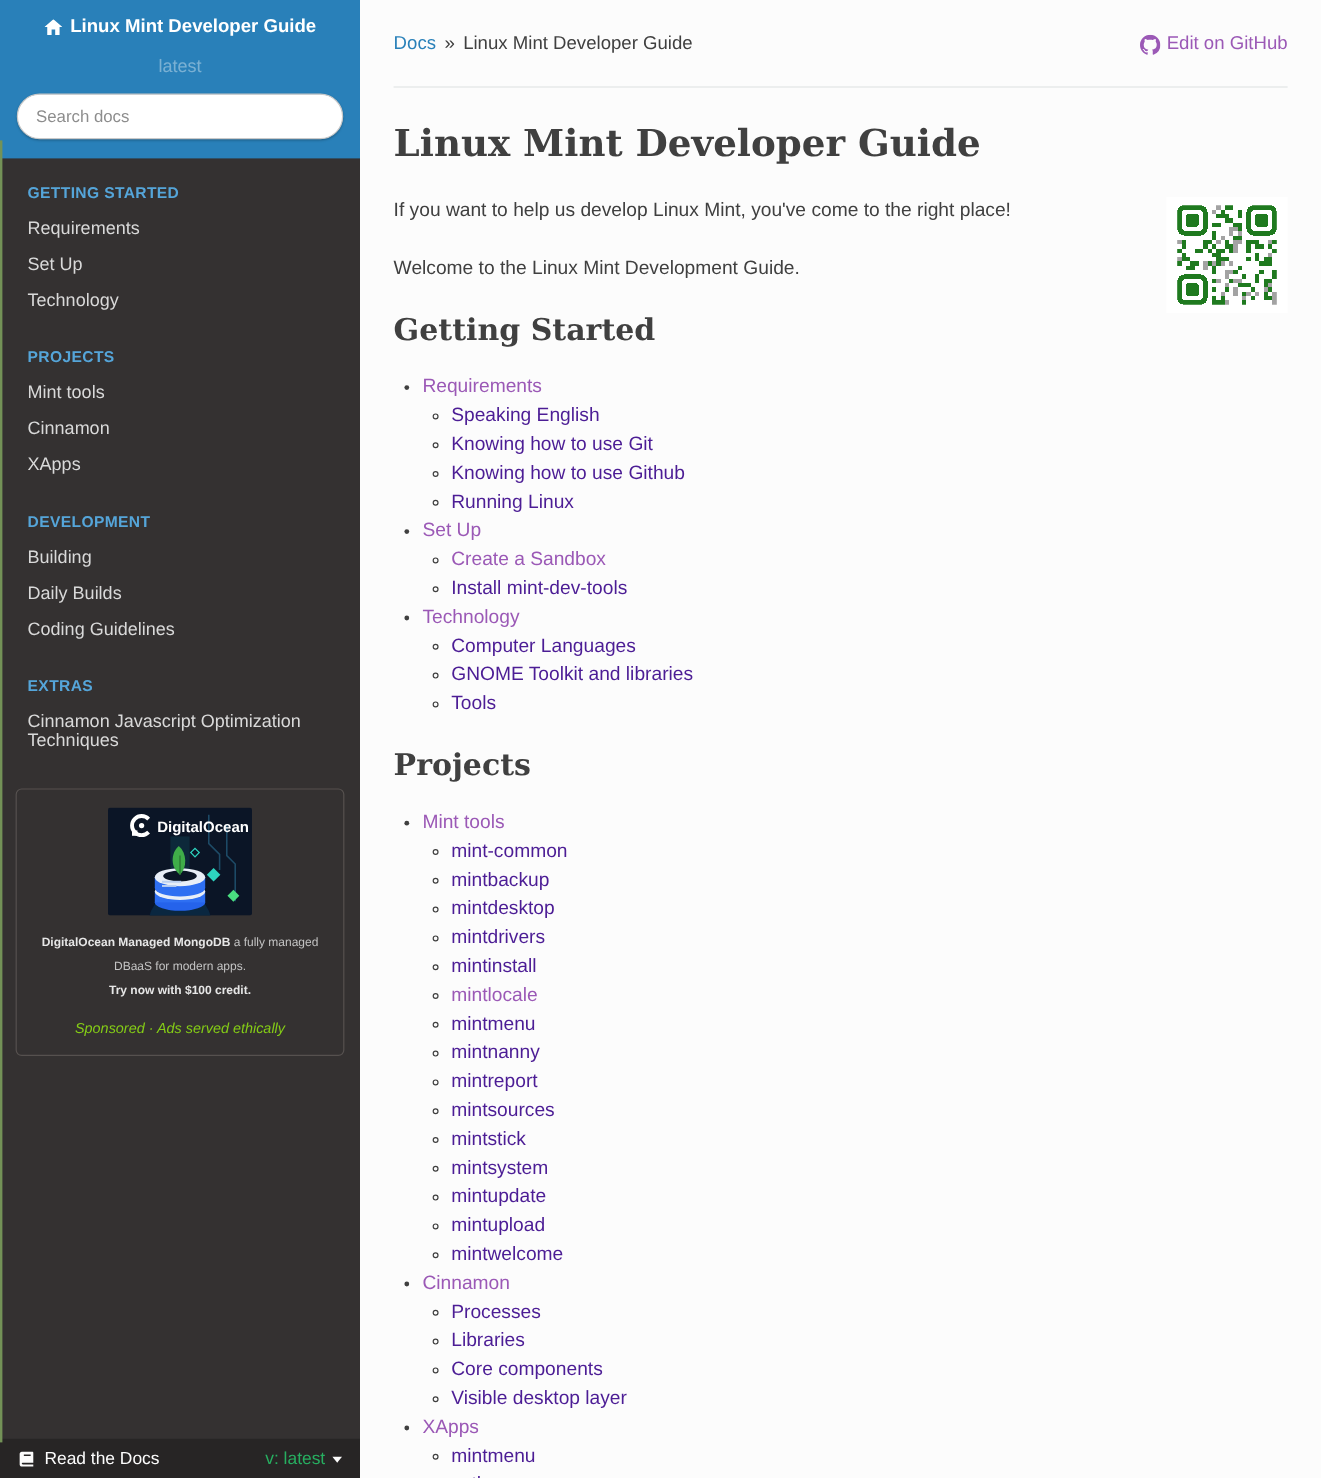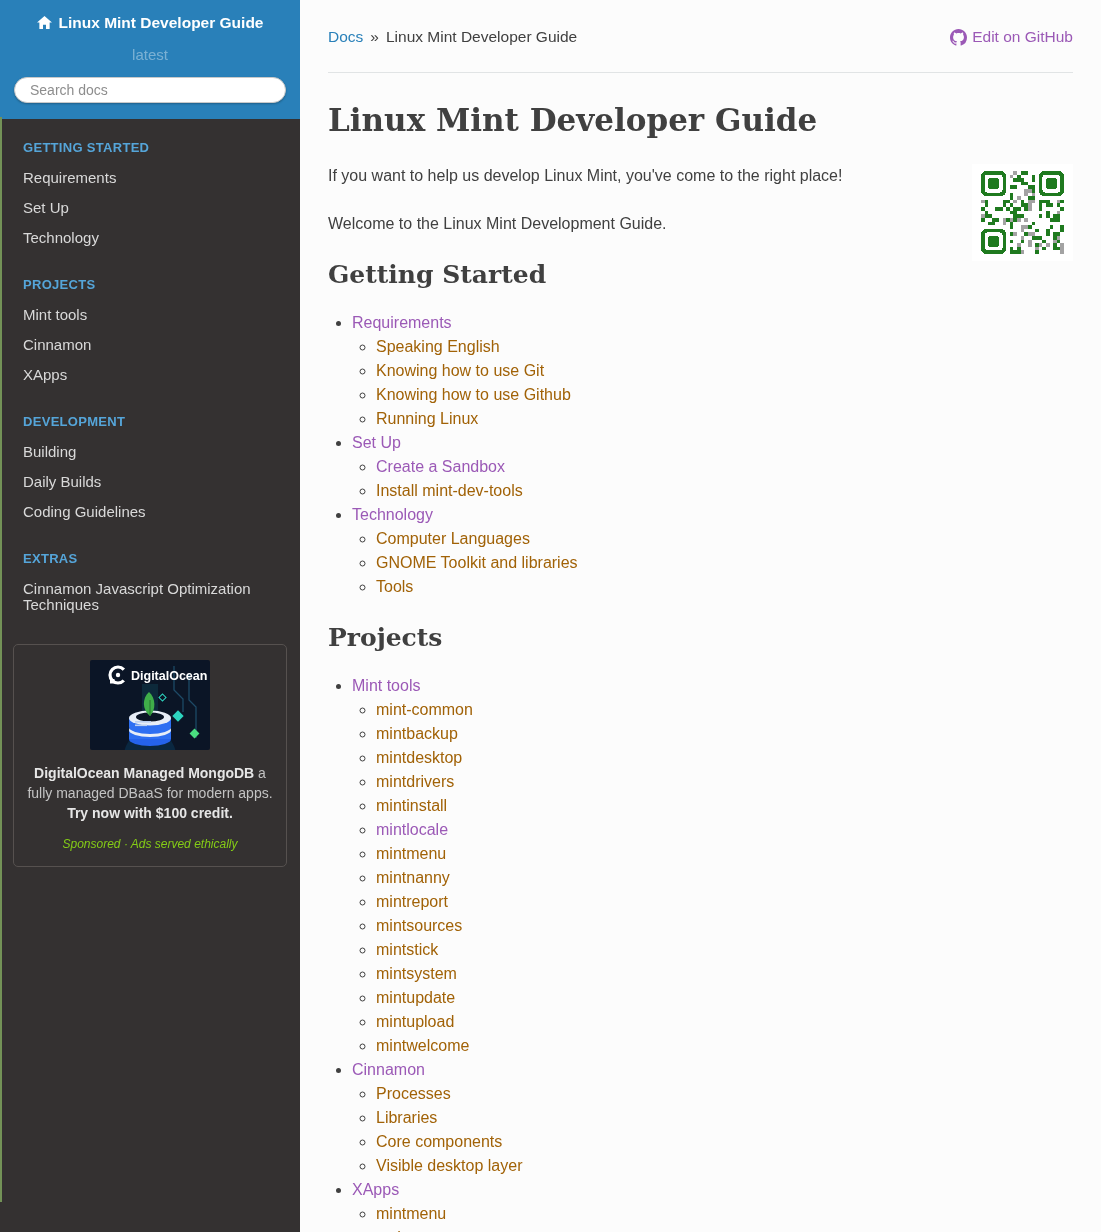--- a/index.html
+++ b/index.html
@@ -9,31 +9,31 @@
   .page { display: flex; width: 1101px; height: 1232px; position: relative; }
   .edge-strip { position: absolute; left: 0; top: 117px; width: 2px; height: 1085px; background: #739257; z-index: 20; }
 
   
   .sidebar { width: 300px; flex-shrink: 0; background: #343131; display: flex; flex-direction: column; position: relative; }
   .sidebar-header { background: #2980b9; text-align: center; padding: 14px 14px 16px; }
   .project-title { display: inline-flex; align-items: center; gap: 7px; color: #fff; font-weight: bold; font-size: 15.5px; }
   .project-title svg { flex-shrink: 0; }
   .version-caption { color: rgba(255,255,255,0.38); font-size: 15px; margin-top: 12px; }
   .search-wrap { margin-top: 14px; }
-  .search-wrap input { width: 100%; height: 26px; border-radius: 20px; border: 1px solid #c9c9c9; padding: 4px 15px; font-size: 14px; font-family: "Liberation Sans", sans-serif; color: #404040; box-shadow: 0 1px 2px rgba(0,0,0,0.25); outline: none; }
+  .search-wrap input { width: 100%; height: 38px; border-radius: 20px; border: 1px solid #c9c9c9; padding: 4px 15px; font-size: 14px; font-family: "Liberation Sans", sans-serif; color: #404040; box-shadow: 0 1px 2px rgba(0,0,0,0.25); outline: none; }
   .search-wrap input::placeholder { color: #8d8d8d; }
   .sidebar-scroll { flex: 1; overflow: hidden; padding-top: 21px; }
   .nav-caption { color: #55a5d9; font-size: 13px; font-weight: bold; letter-spacing: 0.3px; padding: 0 23px; margin-bottom: 8px; }
   .nav-list { list-style: none; margin-bottom: 24px; }
   .nav-list a { display: block; color: #d9d9d9; font-size: 15px; line-height: 16px; padding: 7px 23px; }
 
   
   .ad-card { margin: 16px 13px 0; border: 1px solid #56514f; border-radius: 5px; padding: 15px 12px 15px; text-align: center; color: #c9c9c9; }
   .ad-image { width: 120px; height: 90px; margin: 0 auto 13px; display: block; border-radius: 2px; }
-  .ad-text { font-size: 14px; line-height: 20px; color: #c3c3c3; }
+  .ad-text { font-size: 10px; line-height: 20px; color: #c3c3c3; }
   .ad-text strong { color: #e6e6e6; }
   .ad-cta { display: block; }
   .ad-disclosure { margin-top: 14px; font-size: 12px; font-style: italic; color: #84cc16; }
 
   
   .sidebar-footer { height: 33px; background: #272525; display: flex; align-items: center; justify-content: space-between; padding: 0 15px; flex-shrink: 0; }
   .rtd-brand { display: inline-flex; align-items: center; gap: 7px; color: #fcfcfc; font-size: 14.5px; }
   .version-picker { display: inline-flex; align-items: center; gap: 6px; font-size: 14.5px; cursor: pointer; }
   .version-picker .vlabel { color: #27ae60; }
   .caret-down { width: 0; height: 0; border-left: 4px solid transparent; border-right: 4px solid transparent; border-top: 5px solid #fcfcfc; display: inline-block; margin-top: 2px; }
@@ -45,21 +45,21 @@
   .breadcrumbs .sep { margin: 0 7px; color: #404040; }
   .edit-github { display: inline-flex; align-items: flex-end; gap: 5px; color: #9b59b6; font-size: 15.5px; }
   .content hr { border: none; border-top: 1px solid #e1e4e5; margin: 26px 0 0; }
   .document h1 { font-family: "DejaVu Serif", serif; font-weight: bold; font-size: 31px; line-height: 36px; color: #404040; margin: 29px 0 26px; }
   .document h2 { font-family: "DejaVu Serif", serif; font-weight: bold; font-size: 25px; line-height: 30px; color: #404040; margin: 21px 0 21px; }
   .document p { font-size: 16px; line-height: 24px; margin-bottom: 24px; }
   .qr-box { float: right; width: 101px; height: 97px; background: #ffffff; margin: 0 0 12px 24px; display: flex; align-items: center; justify-content: center; }
   ul.toc { list-style: disc; padding-left: 24px; margin-bottom: 24px; }
   ul.toc ul { list-style: circle; padding-left: 24px; margin-bottom: 0; }
   ul.toc li { line-height: 24px; color: #404040; }
-  ul.toc a { color: #a16207; }
+  ul.toc a { color: #4c1d95; }
   ul.toc a.visited { color: #9b59b6; }
 </style>
 </head>
 <body>
 
 <div class="page">
   <div class="edge-strip"></div>
 
   <aside class="sidebar">
     <div class="sidebar-header">
@@ -147,20 +147,32 @@
             <rect x="20" y="19" width="4.5" height="4.5" fill="#ffffff"></rect>
             <circle cx="28" cy="15" r="2.2" fill="#ffffff"></circle>
             <text x="41" y="20" font-family="Liberation Sans, sans-serif" font-size="12.5" font-weight="bold" fill="#ffffff">DigitalOcean</text>
           </g>
         </svg>
         <p class="ad-text"><strong>DigitalOcean Managed MongoDB</strong><span> a fully managed DBaaS for modern apps. </span><strong class="ad-cta">Try now with $100 credit.</strong></p>
         <div class="ad-disclosure">Sponsored · Ads served ethically</div>
       </div>
     </div>
 
+    <div class="sidebar-footer">
+      <span class="rtd-brand">
+        <svg width="15" height="14" viewBox="0 0 16 16">
+            <path fill="#fcfcfc" d="M3 1 C2 1 1 2 1 3 V13 C1 14 2 15 3 15 H14 V13 H4 C3.5 13 3 12.7 3 12.2 C3 11.7 3.5 11.4 4 11.4 H14 V2 C14 1.4 13.6 1 13 1 Z M5 3.5 H11.5 V5 H5 Z"></path>
+          </svg>
+        <span>Read the Docs</span>
+      </span>
+      <span class="version-picker">
+        <span class="vlabel">v: latest</span>
+        <span class="caret-down"></span>
+      </span>
+    </div>
   </aside>
 
   <main class="content">
     <div class="breadcrumb-row">
       <nav class="breadcrumbs">
         <a href="#">Docs</a><span class="sep">»</span><span>Linux Mint Developer Guide</span>
       </nav>
       <a class="edit-github" href="#">
         <svg width="17" height="17" viewBox="0 0 16 16">
             <path fill="#9b59b6" d="M8 0C3.58 0 0 3.58 0 8c0 3.54 2.29 6.53 5.47 7.59.4.07.55-.17.55-.38 0-.19-.01-.82-.01-1.49-2.01.37-2.53-.49-2.69-.94-.09-.23-.48-.94-.82-1.13-.28-.15-.68-.52-.01-.53.63-.01 1.08.58 1.23.82.72 1.21 1.87.87 2.33.66.07-.52.28-.87.51-1.07-1.78-.2-3.64-.89-3.64-3.95 0-.87.31-1.59.82-2.15-.08-.2-.36-1.02.08-2.12 0 0 .67-.21 2.2.82.64-.18 1.32-.27 2-.27s1.36.09 2 .27c1.53-1.04 2.2-.82 2.2-.82.44 1.1.16 1.92.08 2.12.51.56.82 1.27.82 2.15 0 3.07-1.87 3.75-3.65 3.95.29.25.54.73.54 1.48 0 1.07-.01 1.93-.01 2.2 0 .21.15.46.55.38A8.01 8.01 0 0 0 16 8c0-4.42-3.58-8-8-8z"></path>

